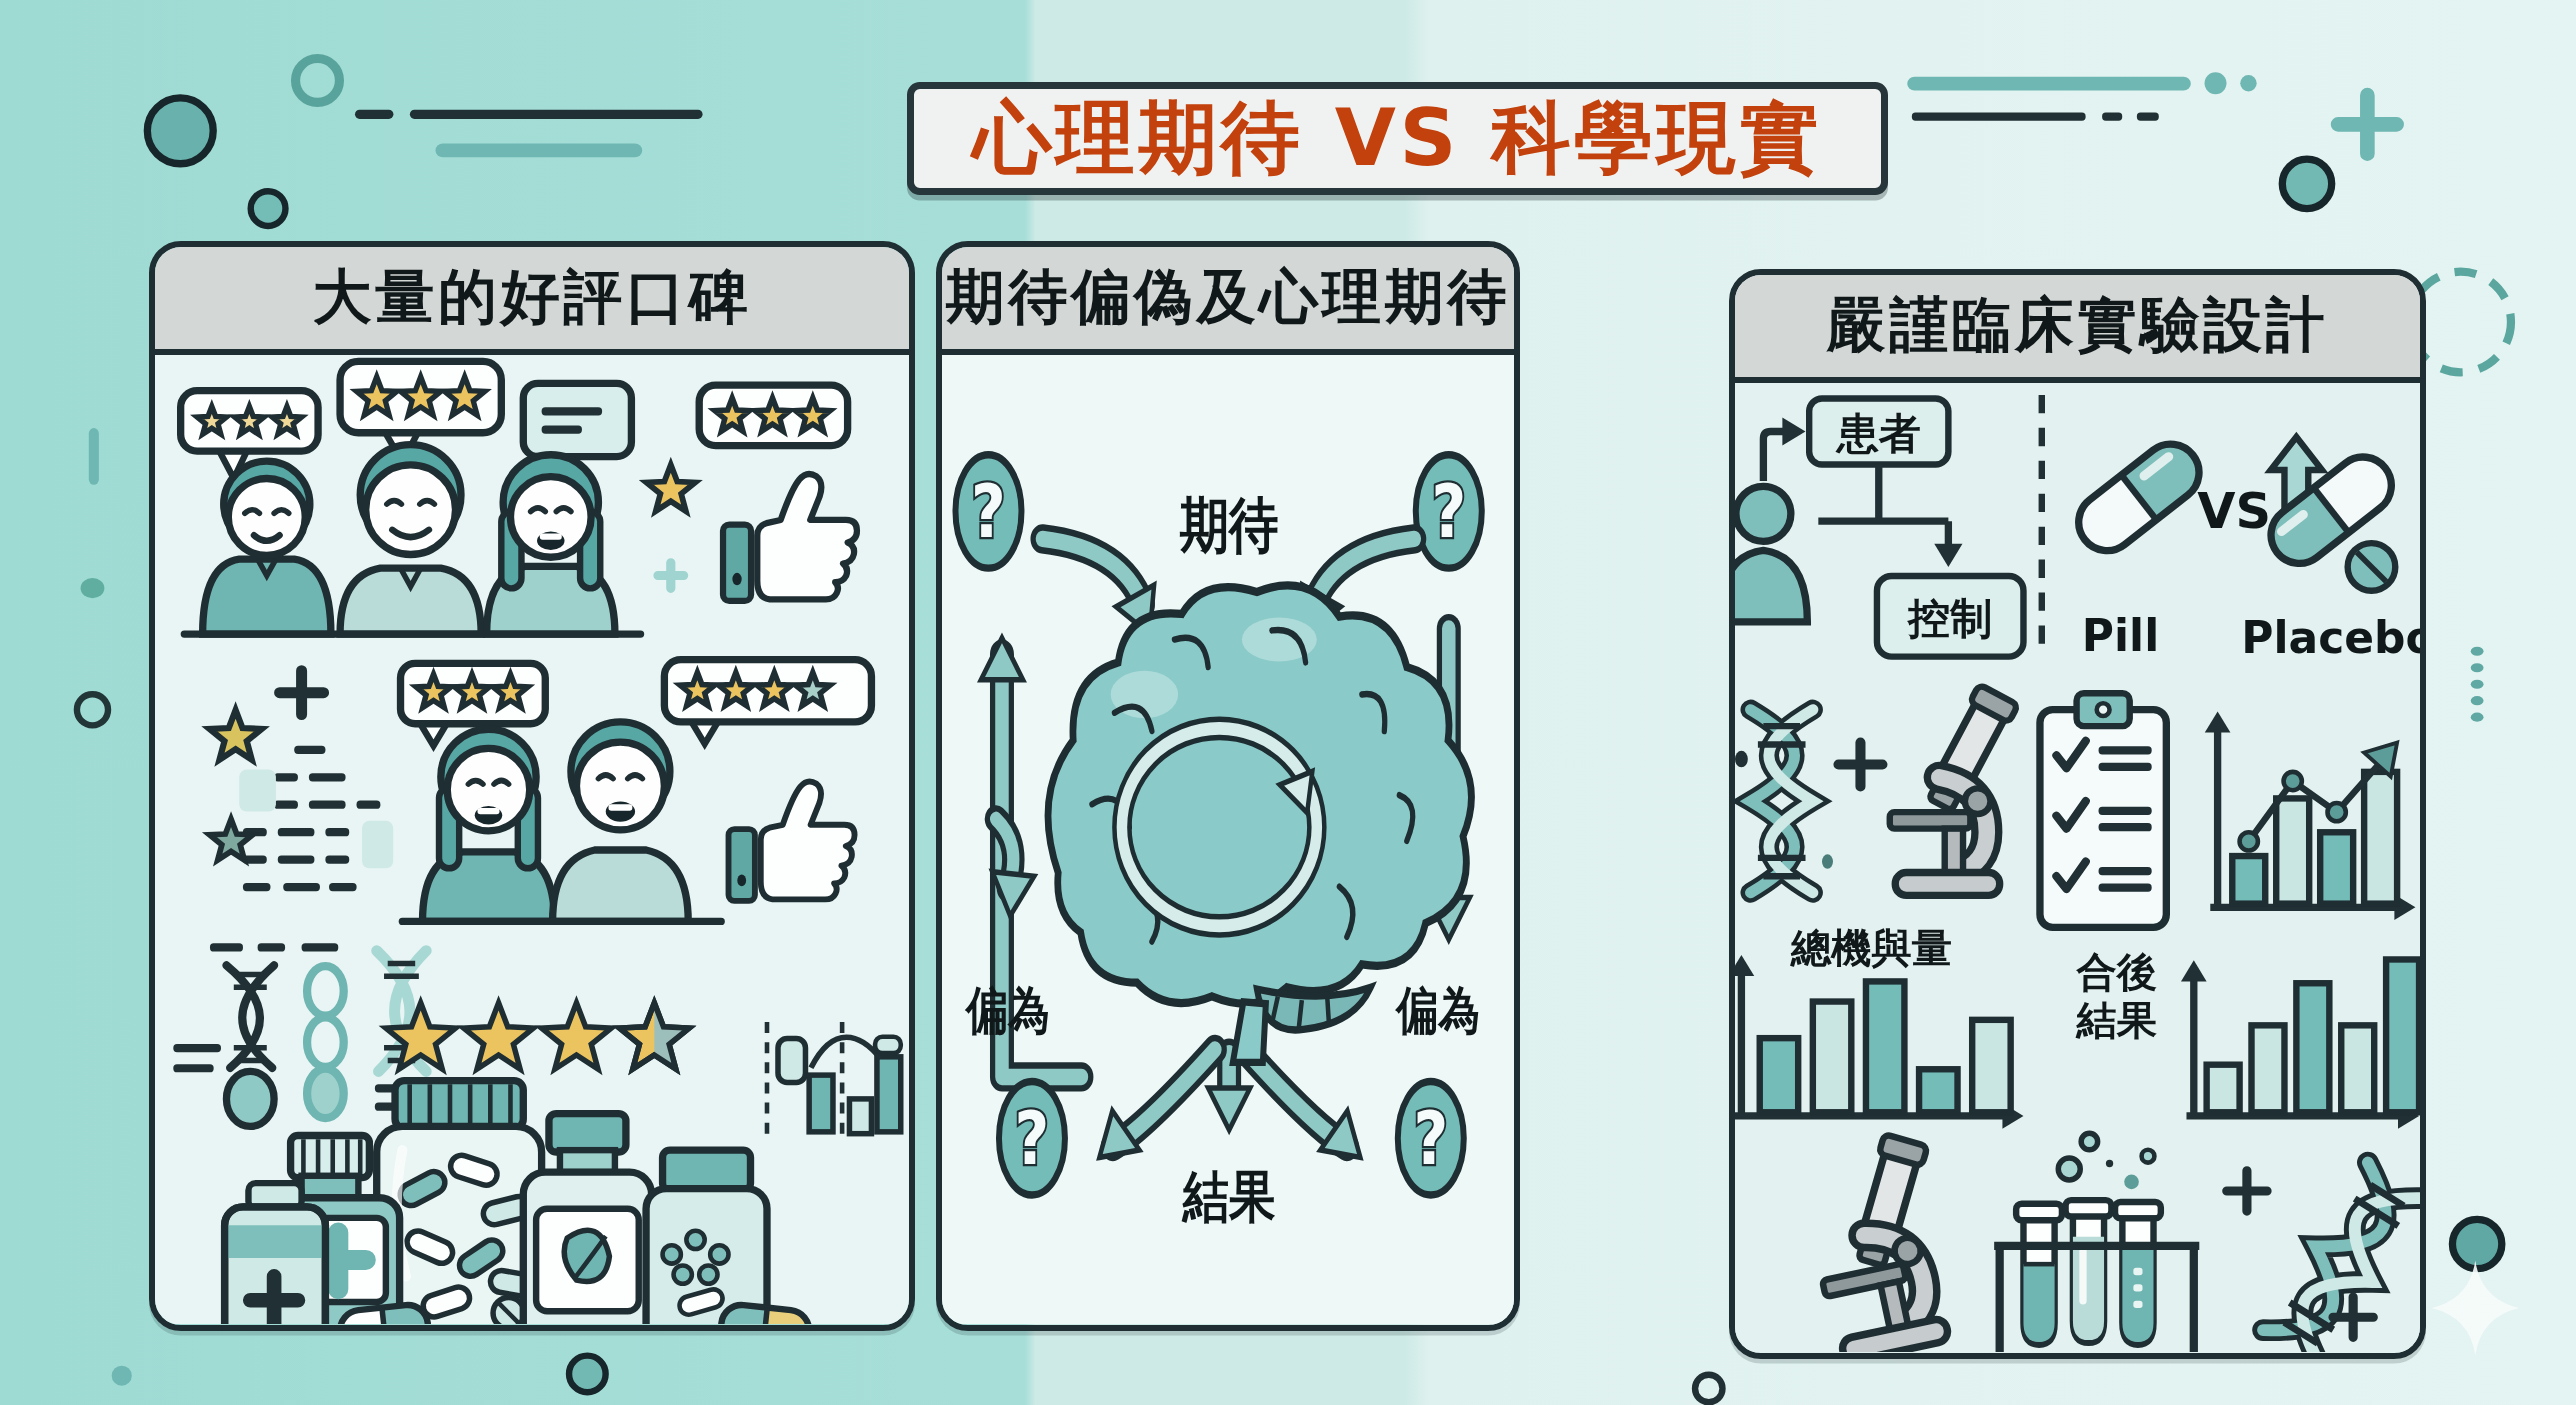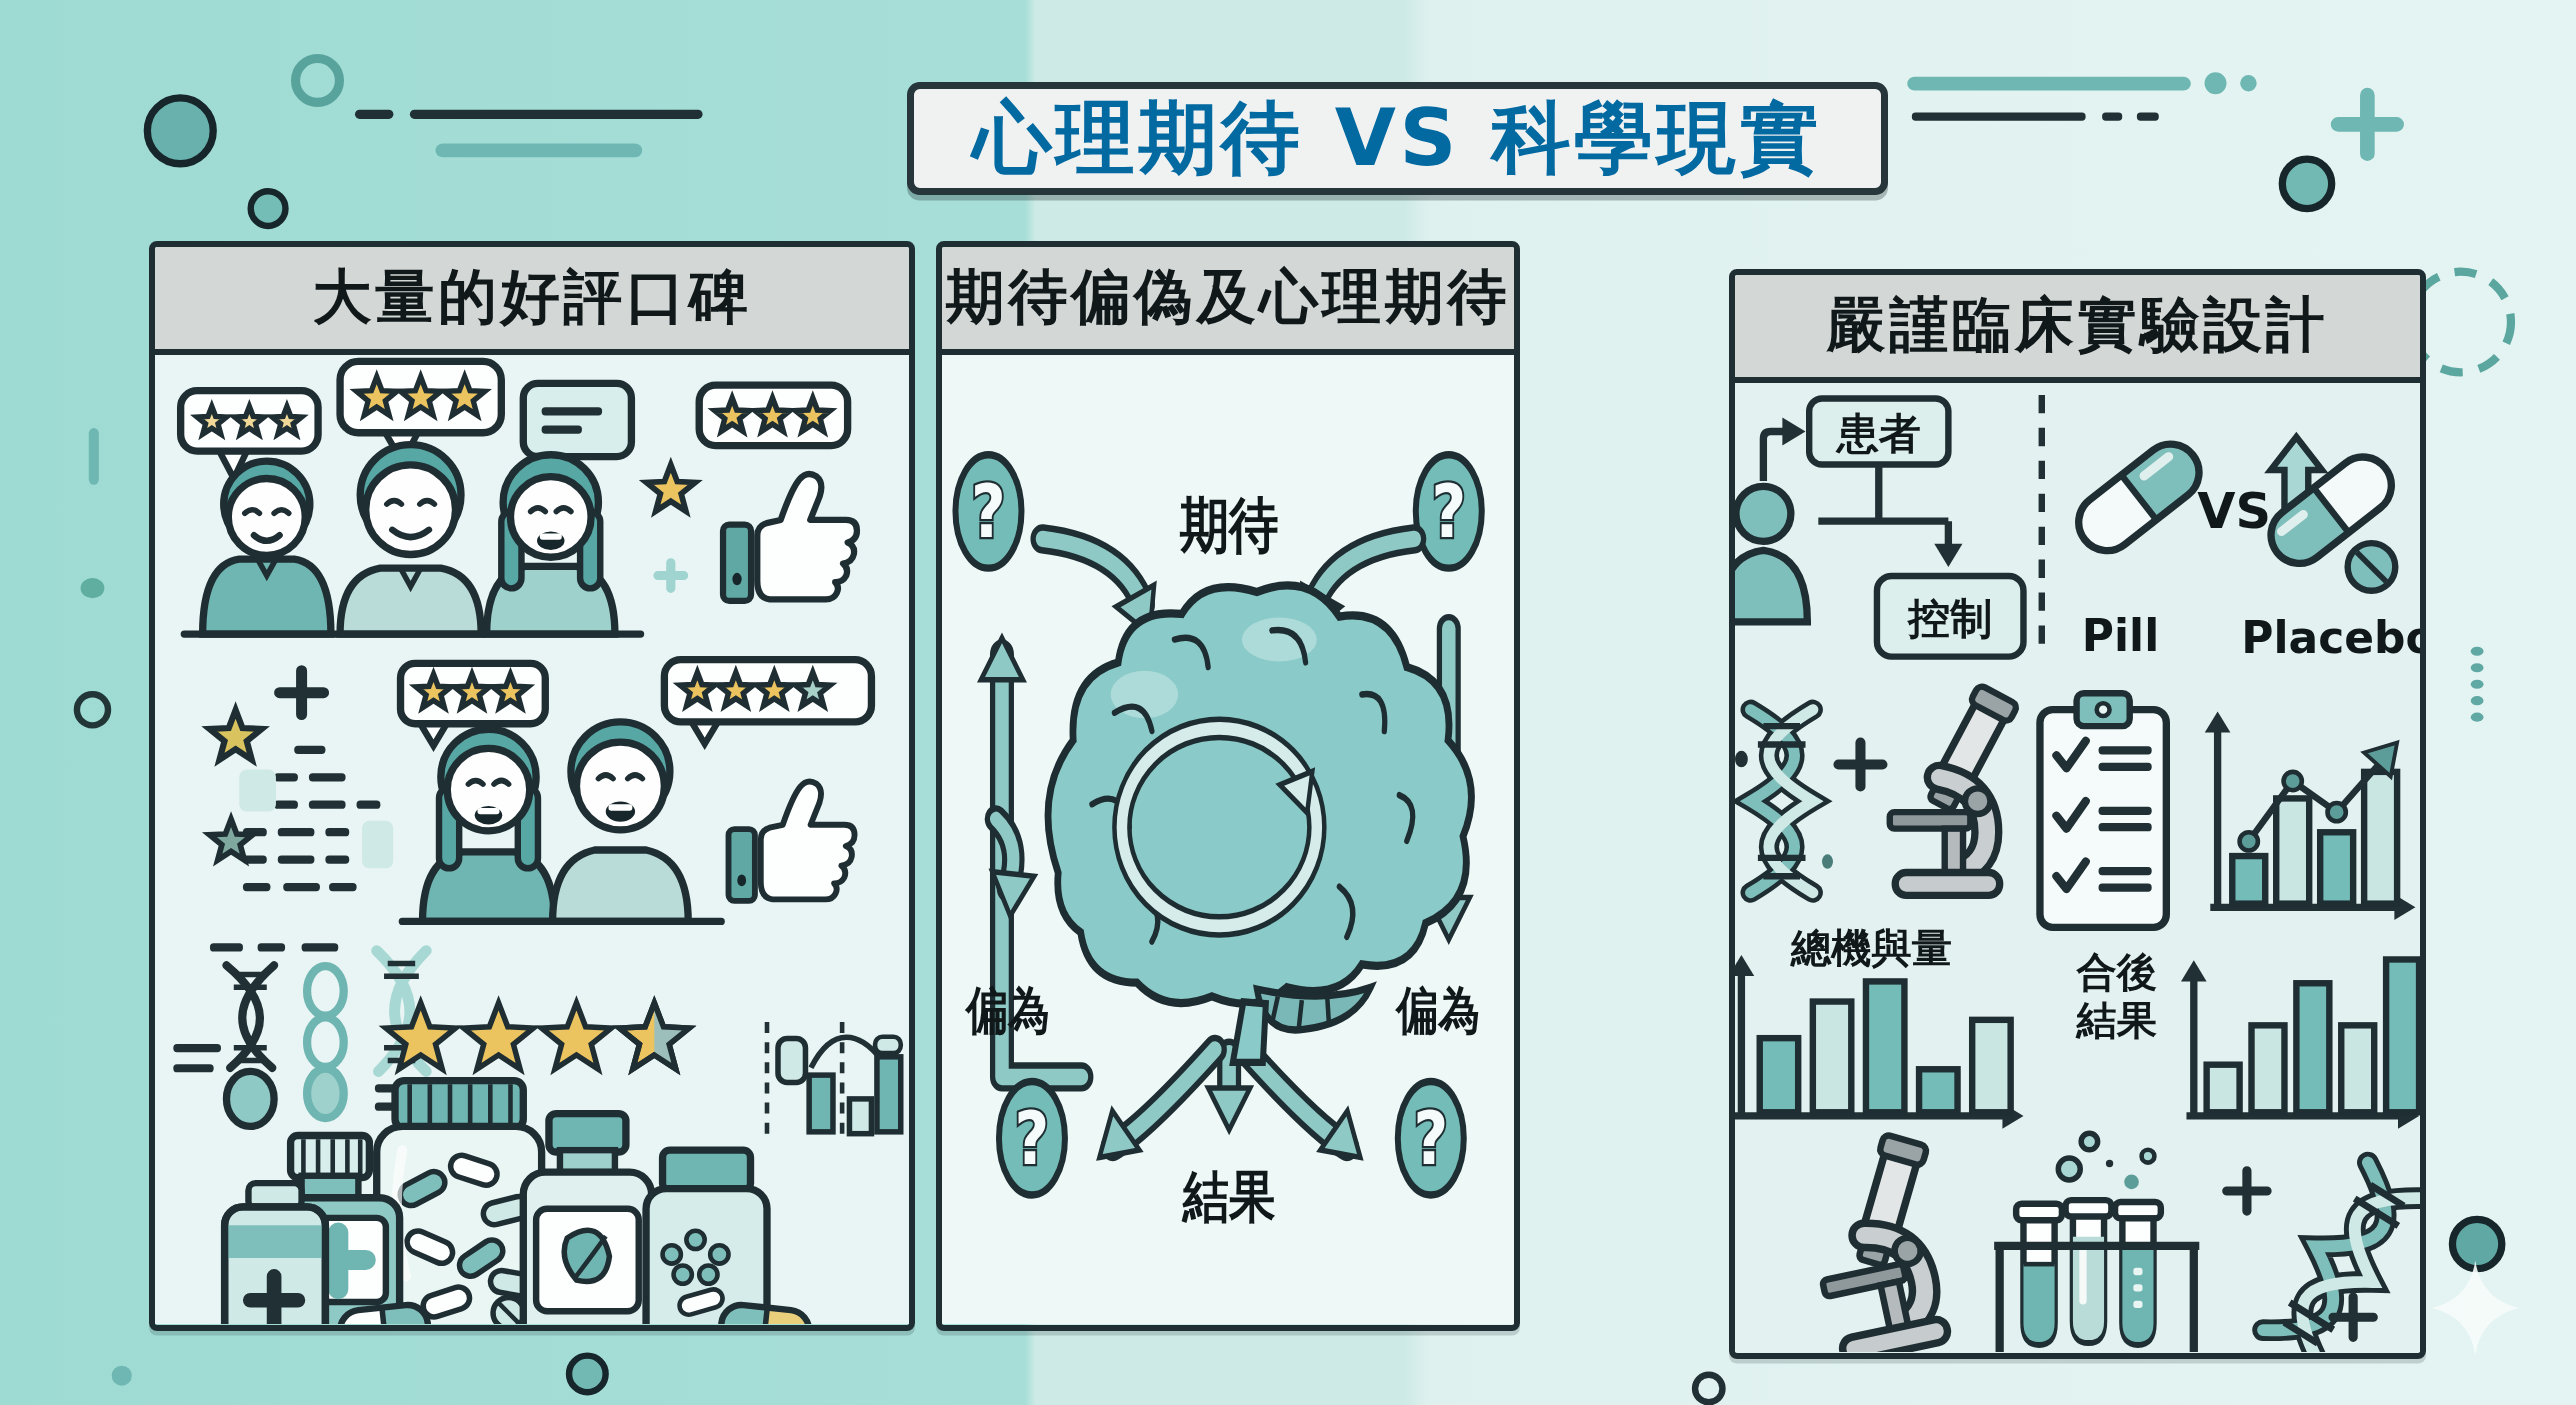--- a/index.html
+++ b/index.html
@@ -6,26 +6,26 @@
   #stage{
     position:relative;width:2576px;height:1405px;overflow:hidden;
     font-family:"DejaVu Sans","Liberation Sans",sans-serif;
     background:linear-gradient(90deg,#9edbd3 0%,#a7ded8 38%,#a7ded8 39.8%,#cdeae6 40.2%,#cdeae6 54.5%,#dff1ef 55.5%,#e4f4f2 100%);
   }
   .deco{position:absolute;left:0;top:0;width:2576px;height:1405px;}
   #title-box{
     position:absolute;left:907px;top:82px;width:981px;height:113px;
     background:#f0f2f2;border:7.3px solid #26363a;border-radius:12.8px;
     box-sizing:border-box;display:flex;align-items:center;justify-content:center;
-    font-size:79px;font-weight:700;color:#0369a1;letter-spacing:3.7px;
+    font-size:79px;font-weight:700;color:#c2410c;letter-spacing:3.7px;
     box-shadow:0 5.5px 0 rgba(30,45,50,.30);
   }
   .panel{
     position:absolute;top:241px;height:1090px;box-sizing:border-box;
-    border:6.4px solid #1f2e33;border-radius:8px;overflow:hidden;
+    border:6.4px solid #1f2e33;border-radius:32px;overflow:hidden;
     box-shadow:0 4.6px 0 rgba(30,45,50,.18);
   }
   .panel-header{
     height:102px;border-bottom:6.4px solid #1f2e33;background:#d3d7d6;
     display:flex;align-items:center;justify-content:center;
     font-size:59px;font-weight:700;color:#10181a;letter-spacing:3.7px;
   }
   .panel-body{position:relative;height:calc(100% - 109px);}
   .panel-body svg{position:absolute;left:0;top:0;width:100%;height:100%;}
   #panel-left{left:149px;width:766px;}  #panel-left  .panel-body{background:#e8f5f4;}

